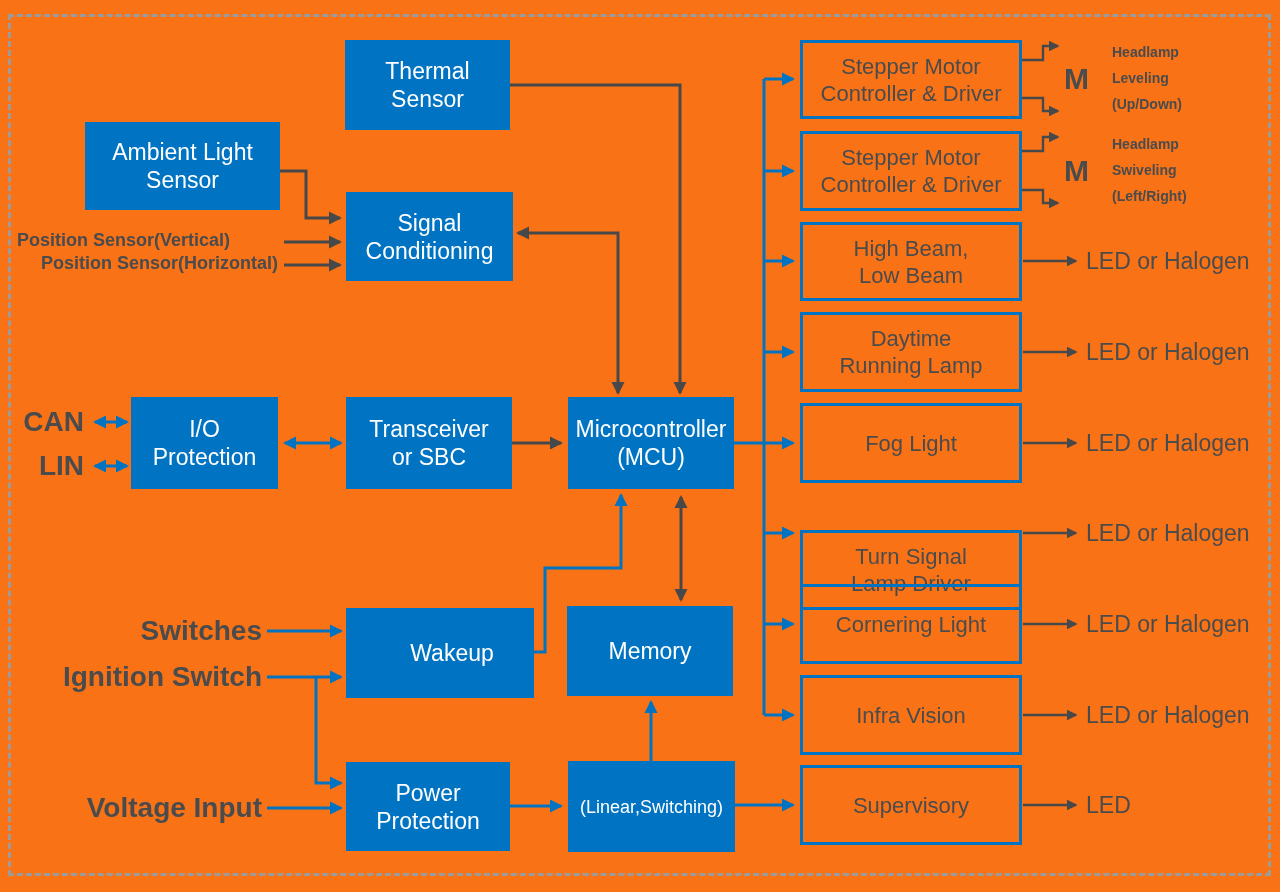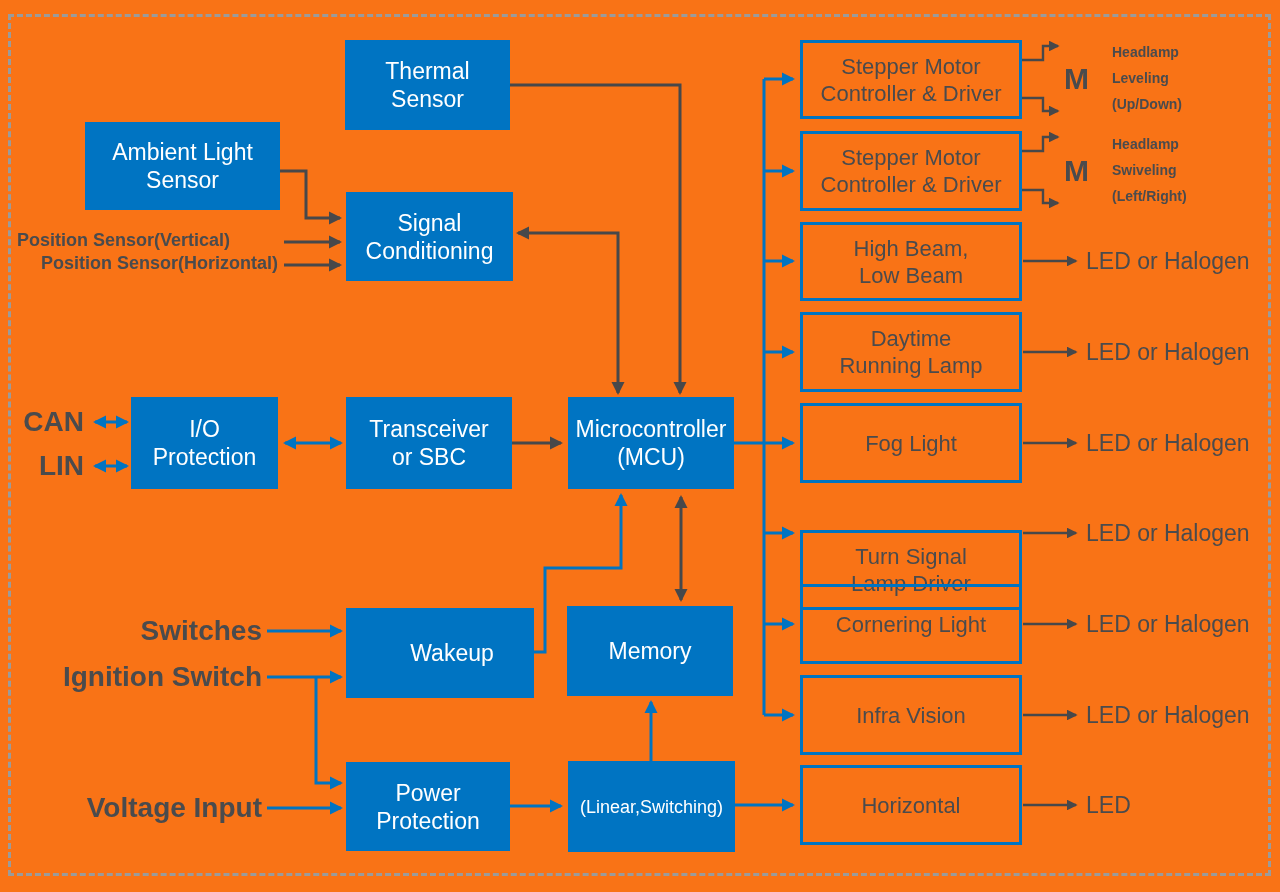--- a/index.html
+++ b/index.html
@@ -128,21 +128,21 @@
 Controller &amp; Driver</div>
   <div class="obox" style="left:800px;top:222px;width:222px;height:79px;">High Beam,
 Low Beam</div>
   <div class="obox" style="left:800px;top:312px;width:222px;height:80px;">Daytime
 Running Lamp</div>
   <div class="obox" style="left:800px;top:403px;width:222px;height:80px;">Fog Light</div>
   <div class="obox" style="left:800px;top:493px;width:222px;height:80px;margin-top:37px;">Turn Signal
 Lamp Driver</div>
   <div class="obox" style="left:800px;top:584px;width:222px;height:80px;">Cornering Light</div>
   <div class="obox" style="left:800px;top:675px;width:222px;height:80px;">Infra Vision</div>
-  <div class="obox" style="left:800px;top:765px;width:222px;height:80px;">Horizontal</div>
+  <div class="obox" style="left:800px;top:765px;width:222px;height:80px;">Supervisory</div>
 
   <div class="lbl rt ps-lbl" style="right:1050px;top:240px;">Position Sensor(Vertical)</div>
   <div class="lbl rt ps-lbl" style="right:1002px;top:263px;">Position Sensor(Horizontal)</div>
   <div class="lbl rt in-lbl" style="right:1196px;top:422px;">CAN</div>
   <div class="lbl rt in-lbl" style="right:1196px;top:466px;">LIN</div>
   <div class="lbl rt in-lbl" style="right:1018px;top:631px;">Switches</div>
   <div class="lbl rt in-lbl" style="right:1018px;top:677px;">Ignition Switch</div>
   <div class="lbl rt in-lbl" style="right:1018px;top:808px;">Voltage Input</div>
 
   <div class="lbl motor" style="left:1064px;top:79px;">M</div>

